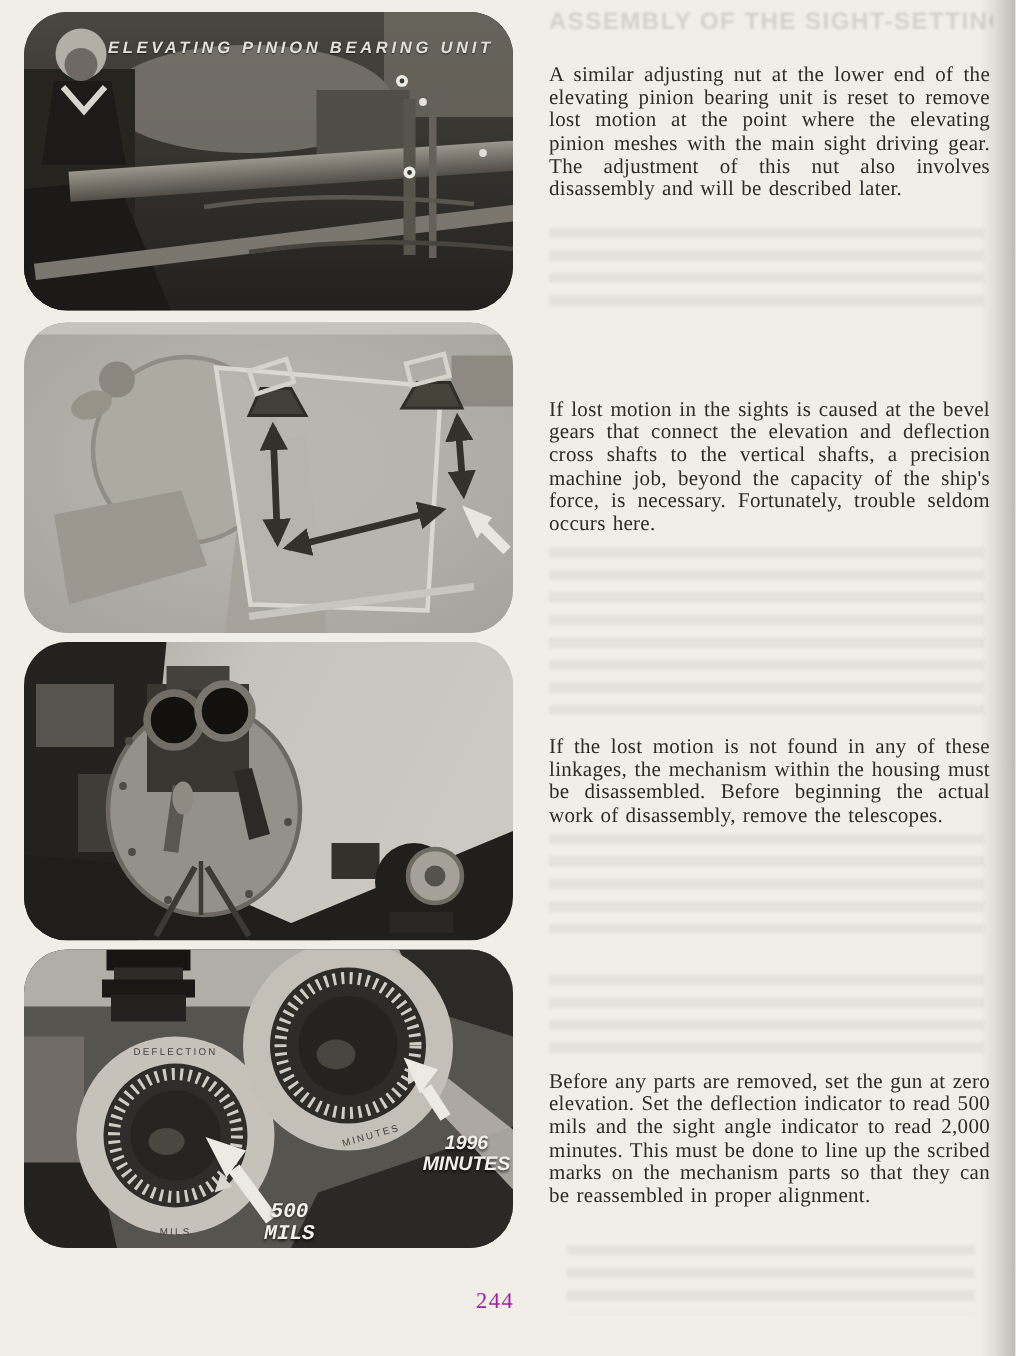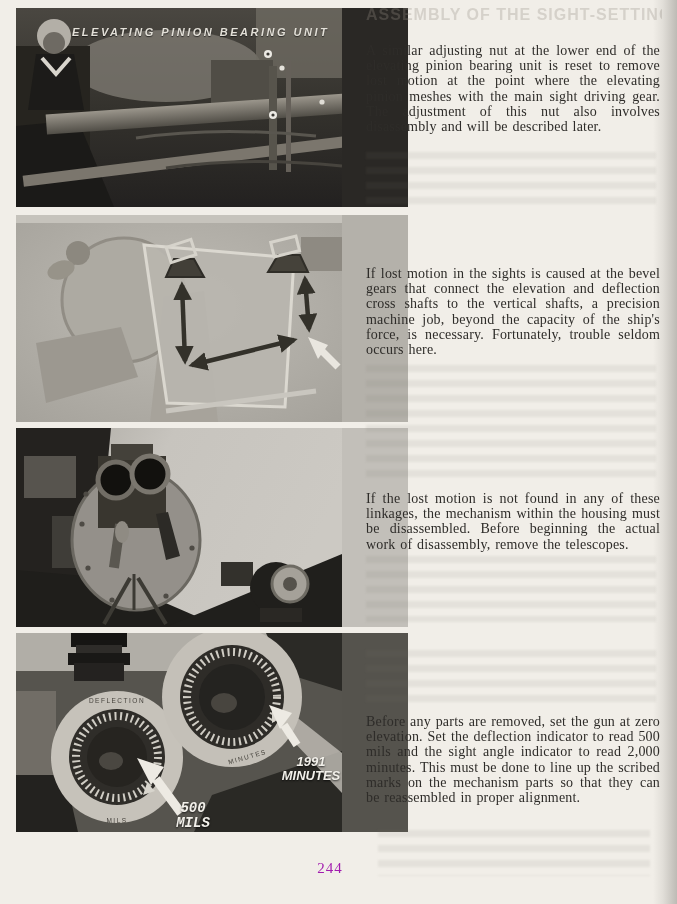--- a/index.html
+++ b/index.html
@@ -7,22 +7,23 @@
     position:relative;width:677px;height:904px;overflow:hidden;
     background:#f1eee8;
     font-family:"Liberation Serif", serif;
   }
   .edge-shade{
     position:absolute;top:0;right:0;width:24px;height:904px;
     background:linear-gradient(to right, rgba(90,88,82,0) 0%, rgba(90,88,82,0.10) 40%, rgba(70,68,63,0.30) 100%);
     pointer-events:none;
   }
   .photo{
-    position:absolute;left:16px;width:392px;margin:0;overflow:hidden;
+    position:absolute;left:16px;width:326px;margin:0;overflow:hidden;
     background:#2a2825;
+    border-radius:29px;
   }
   .photo svg{display:block;}
   .photo-caption{
     position:absolute;left:56px;top:18px;
     font-family:"Liberation Sans", sans-serif;
     font-style:italic;font-weight:bold;font-size:11px;letter-spacing:2.5px;
     color:#e3e0d8;text-shadow:0 1px 1px rgba(0,0,0,.6);
     white-space:nowrap;
   }
   .callout{
@@ -213,21 +214,21 @@
         <polygon points="40,14 50,20 40,26" fill="#d8d5cd"></polygon>
         <text x="16" y="62" transform="rotate(-16 16 62)" text-anchor="middle" font-family="Liberation Sans, sans-serif" font-size="6.5" letter-spacing="1.5" fill="#44413b">MINUTES</text>
       </g>
 
       <line x1="165" y1="180" x2="140" y2="146" stroke="#edeae3" stroke-width="9"></line>
       <polygon points="121,125 148,134 135,152" fill="#edeae3"></polygon>
       <line x1="281" y1="112" x2="268" y2="92" stroke="#edeae3" stroke-width="8"></line>
       <polygon points="253,72 276,80 264,96" fill="#edeae3"></polygon>
     </svg>
     <div class="callout left">500 MILS</div>
-    <div class="callout right">1991 MINUTES</div>
+    <div class="callout right">1996 MINUTES</div>
   </figure>
 
   <div class="ghost-heading">ASSEMBLY OF THE SIGHT-SETTING</div>
   <div class="ghost-block" style="left:366px;top:152px;width:290px;height:52px;"></div>
   <div class="ghost-block" style="left:366px;top:365px;width:290px;height:112px;"></div>
   <div class="ghost-block" style="left:366px;top:556px;width:290px;height:66px;"></div>
   <div class="ghost-block" style="left:366px;top:650px;width:290px;height:54px;"></div>
   <div class="ghost-block" style="left:378px;top:830px;width:272px;height:46px;"></div>
 
   <p class="para" style="top:43px;">A similar adjusting nut at the lower end of the elevating pinion bearing unit is reset to remove lost motion at the point where the elevating pinion meshes with the main sight driving gear.  The adjustment of this nut also involves disassembly and will be described later.</p>

